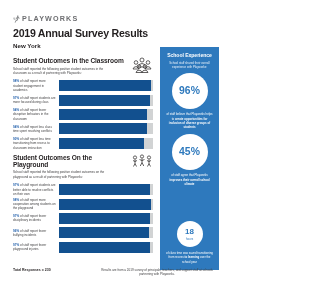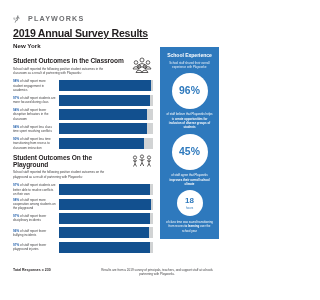--- a/index.html
+++ b/index.html
@@ -25,21 +25,21 @@
   
   .header {
     position: absolute;
     left: 13px;
     top: 14px;
     width: 200px;
   }
   .brand {
     display: flex;
     align-items: center;
-    gap: 8px;
+    gap: 2px;
     height: 9px;
   }
   .brand-mark {
     width: 7px;
     height: 8px;
     position: relative;
     flex: 0 0 auto;
   }
   .brand-mark svg { display: block; }
   .brand-word {
@@ -47,21 +47,20 @@
     letter-spacing: 1.15px;
     font-weight: 700;
     color: #6d6e71;
   }
   .title {
     margin-top: 4px;
     font-size: 10.6px;
     font-weight: 700;
     letter-spacing: -0.25px;
     color: #231f20;
-    text-decoration: underline;
   }
   .subtitle {
     margin-top: 3px;
     font-size: 6.2px;
     font-weight: 700;
     color: #231f20;
   }
 
   
   .main {
@@ -164,21 +163,21 @@
     width: 36px;
     height: 36px;
     margin: 0 auto;
     border-radius: 50%;
     background: #ffffff;
     display: flex;
     flex-direction: column;
     align-items: center;
     justify-content: center;
   }
-  .donut.small { width: 26px; height: 26px; }
+  .donut.small { width: 26px; height: 26px; margin-top: 31px; }
   .donut-value {
     font-size: 10.4px;
     font-weight: 700;
     color: #2e79bd;
     line-height: 1;
   }
   .donut.small .donut-value { font-size: 8px; }
   .donut-unit {
     font-size: 2.9px;
     color: #2e79bd;

